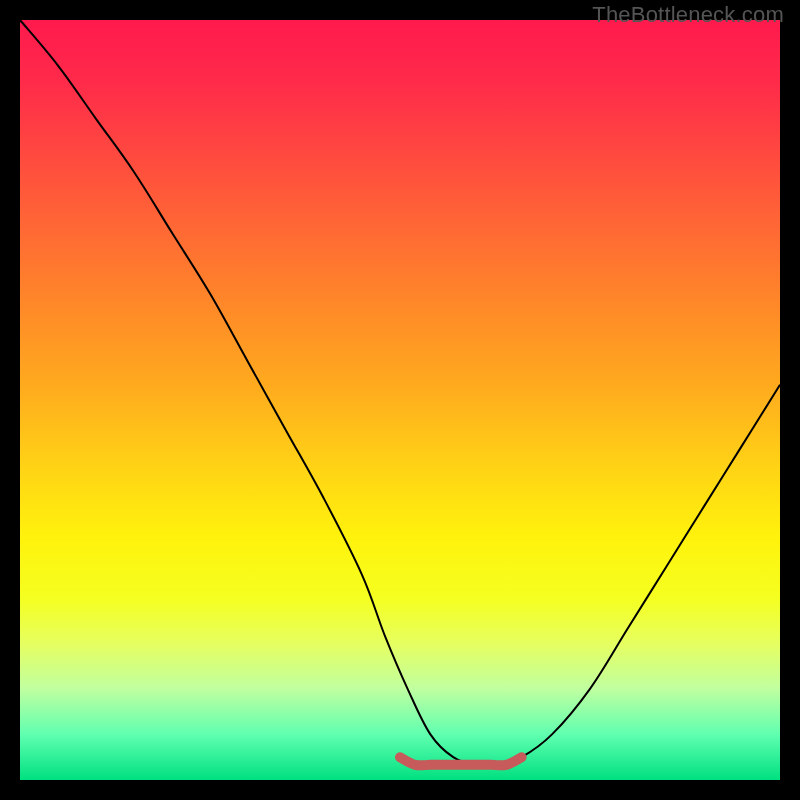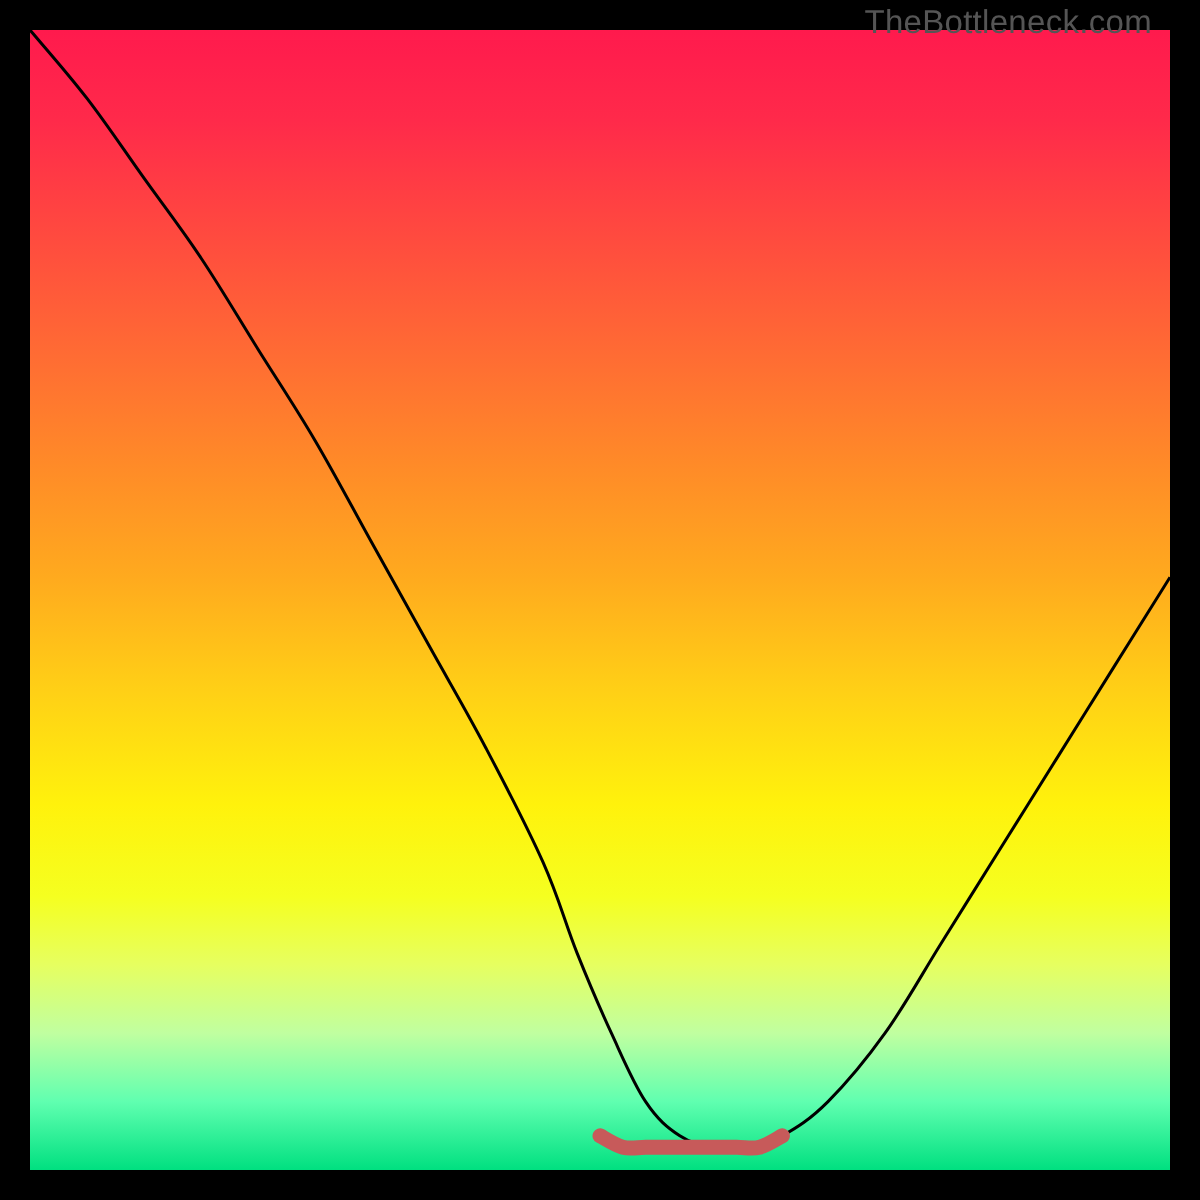--- a/index.html
+++ b/index.html
@@ -29,21 +29,21 @@
       #f5ff20 76%,
       #e6ff60 82%,
       #c0ffa0 88%,
       #60ffb0 94%,
       #00e080 100%
     );
   }
   .watermark {
     position: absolute;
     top: 2px;
-    right: 32px;
+    right: 16px;
     color: #555;
     font-size: 22px;
     font-weight: 500;
     letter-spacing: 0.2px;
     z-index: 10;
   }
   svg.curve {
     position: absolute;
     left: 0;
     top: 0;

